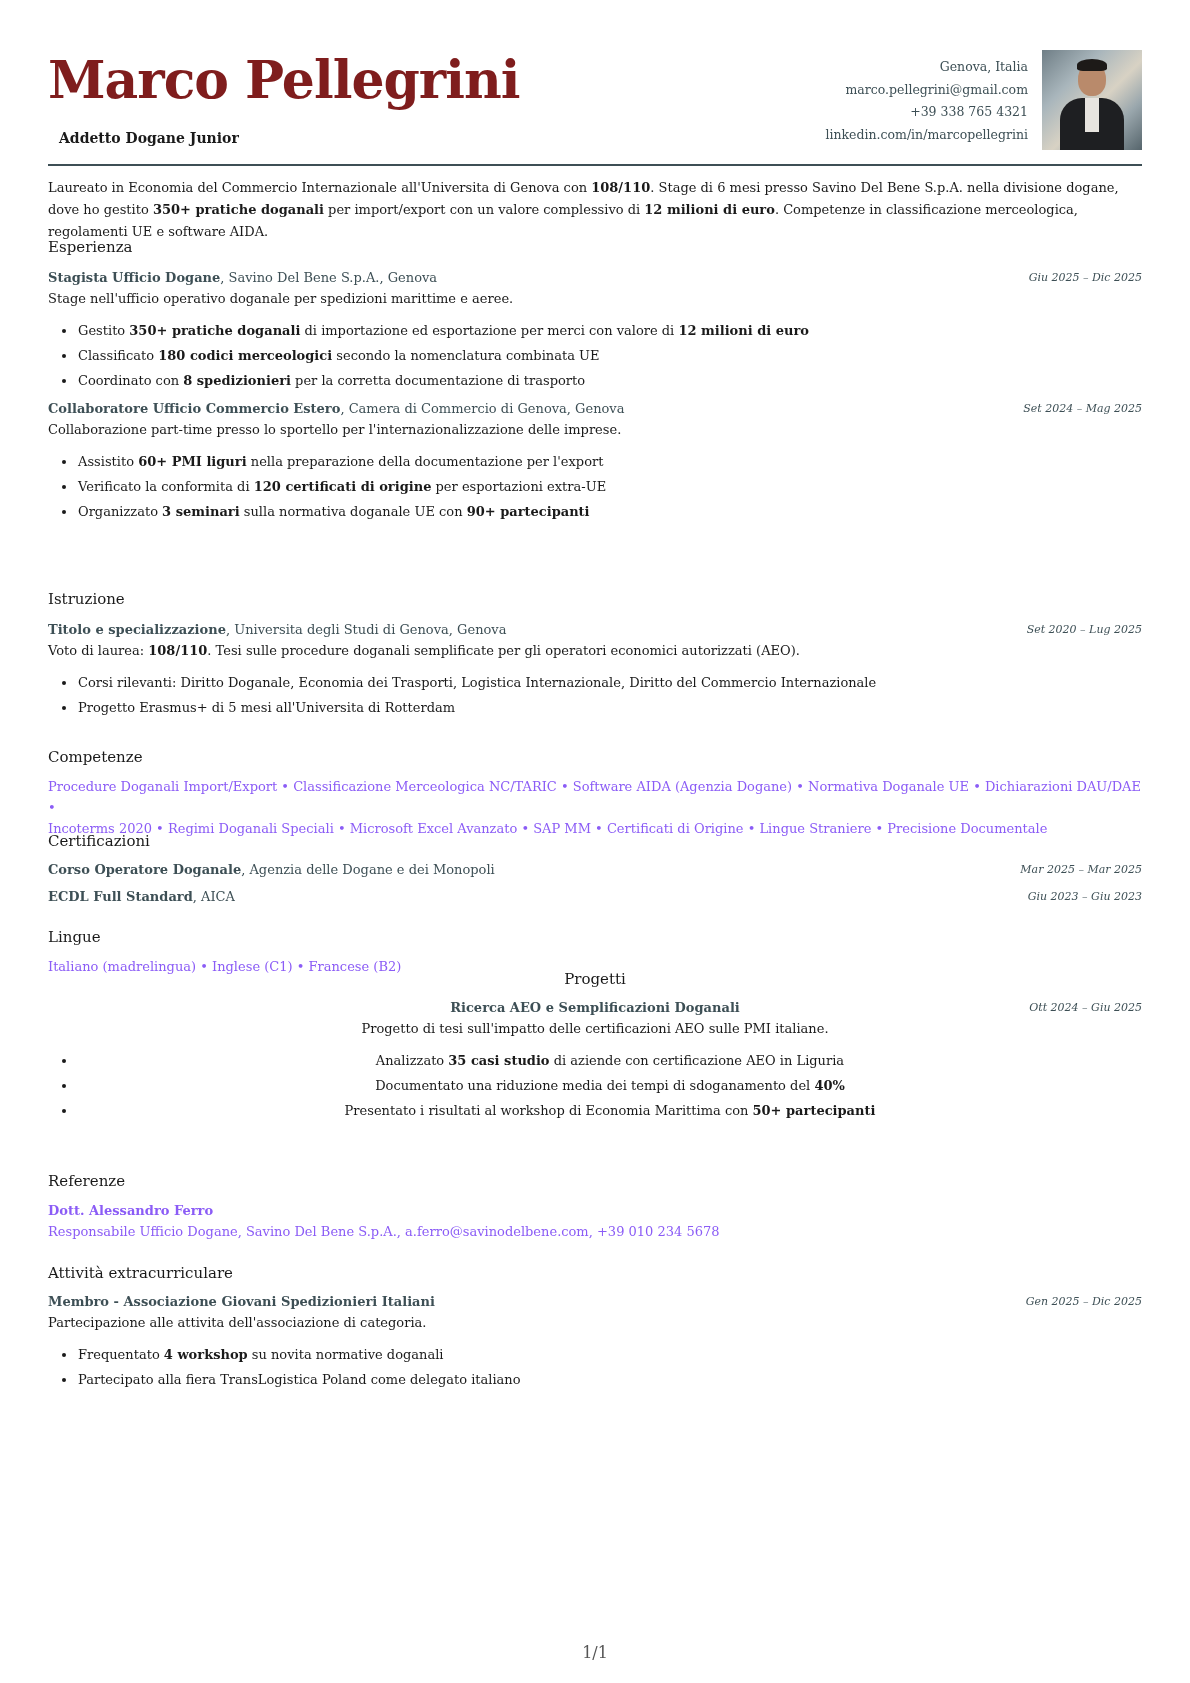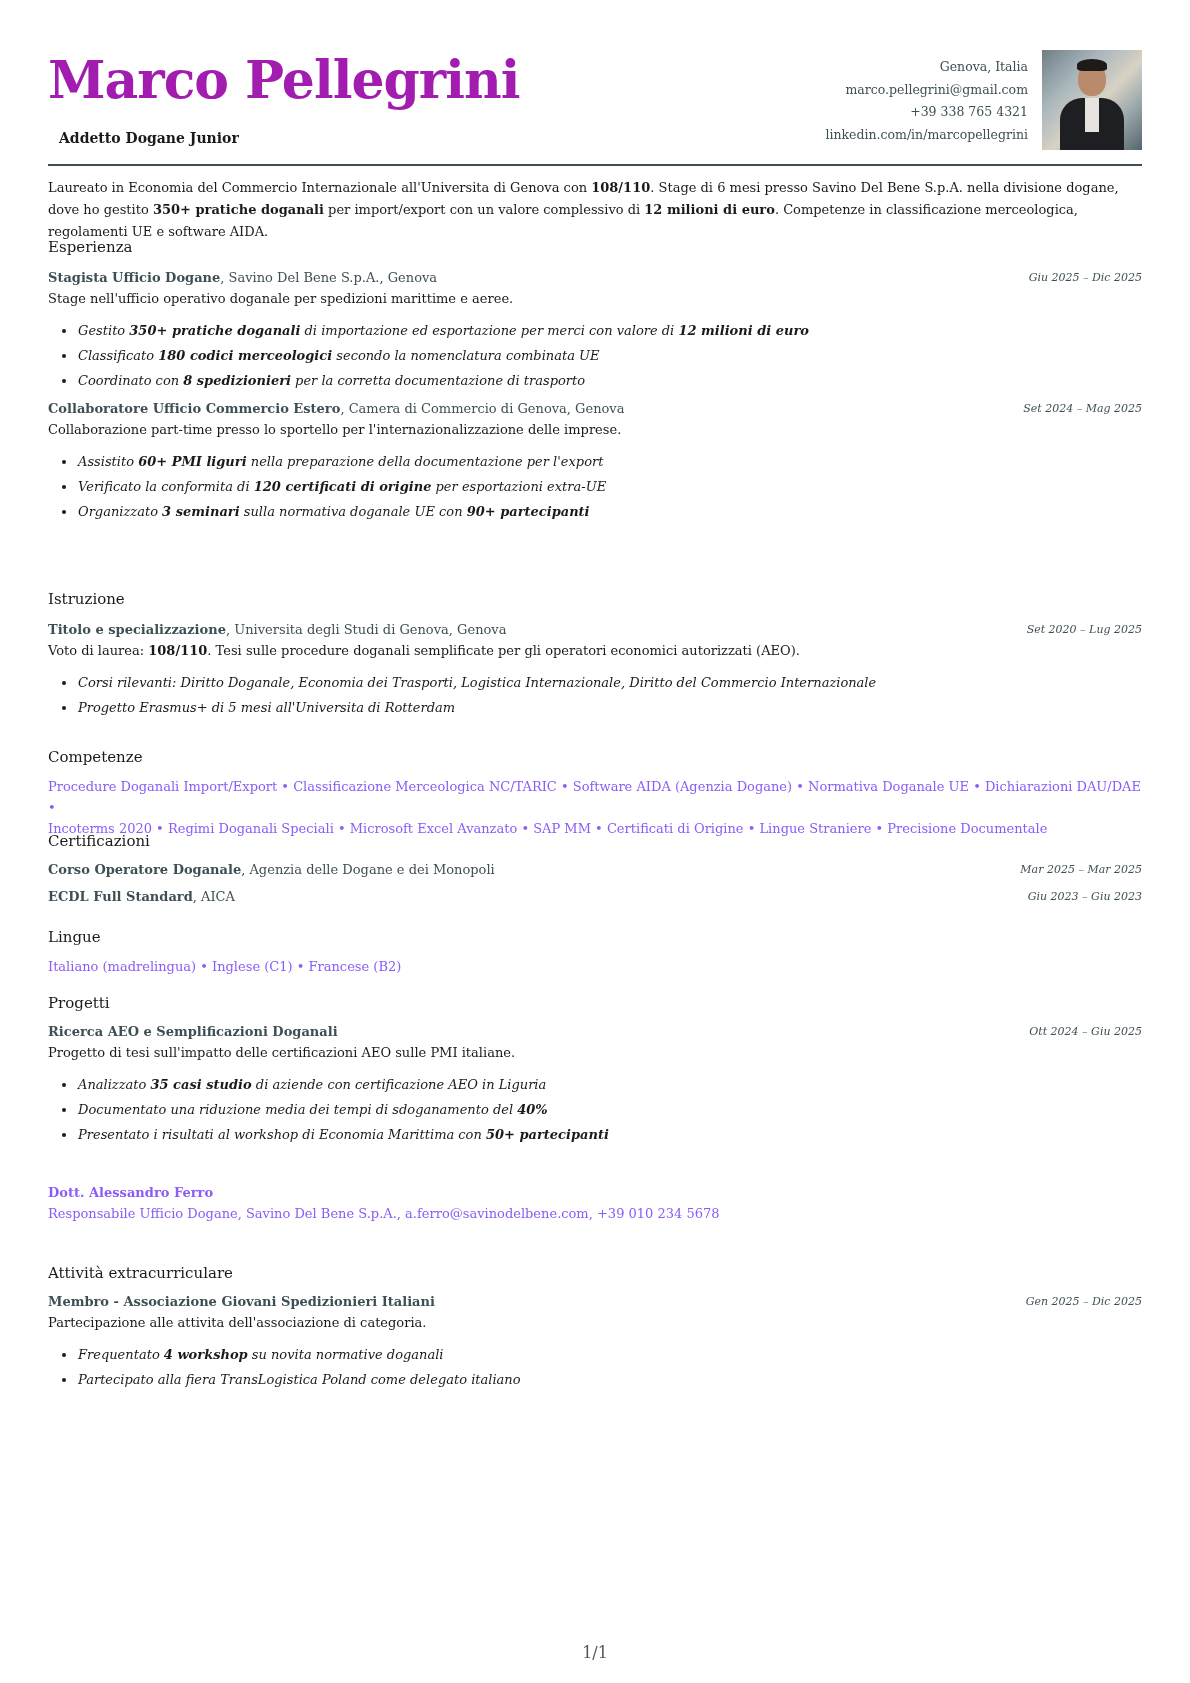--- a/index.html
+++ b/index.html
@@ -9,21 +9,21 @@
     color: #1a1a1a;
     position: relative;
   }
   .page { position: absolute; left: 48px; top: 0; width: 1094px; height: 1683px; }
 
   
   .header { position: absolute; left: 0; top: 48px; width: 1094px; height: 118px; }
   .name {
     position: absolute; left: 0; top: 6px;
     font-family: "DejaVu Serif", serif; font-weight: bold;
-    font-size: 52px; letter-spacing: -1px; color: #a21caf; line-height: 1;
+    font-size: 52px; letter-spacing: -1px; color: #7f1d1d; line-height: 1;
   }
   .title {
     position: absolute; left: 11px; top: 82px;
     font-size: 14px; font-weight: bold; color: #1a1a1a;
   }
   .contact {
     position: absolute; right: 114px; top: 8px; text-align: right;
     font-size: 12.5px; color: #3d4f55; line-height: 22.5px;
   }
   .contact div { white-space: nowrap; }
@@ -62,21 +62,21 @@
   .section { position: absolute; left: 0; width: 1094px; }
   .sec-title { font-size: 15px; font-weight: normal; color: #1a1a1a; }
   .entry-head {
     position: relative; font-size: 13px; line-height: 20px; color: #3d4f55;
   }
   .entry-head .role { font-weight: bold; color: #3d4f55; }
   .entry-head .date {
     position: absolute; right: 0; top: 0; font-style: italic; font-size: 11px; color: #3d4f55;
   }
   .entry-desc { font-size: 13px; line-height: 22px; color: #1a1a1a; }
-  ul.bullets { list-style: none; margin-top: 8px; font-style: italic; }
+  ul.bullets { list-style: none; margin-top: 8px; }
   ul.bullets li {
     position: relative; padding-left: 30px; font-size: 13px; line-height: 25px; color: #1a1a1a;
   }
   ul.bullets li::before {
     content: ""; position: absolute; left: 14px; top: 11px; width: 4px; height: 4px;
     border-radius: 50%; background: #1a1a1a;
   }
   .plain { font-size: 13px; line-height: 21px; color: #8b5cf6; }
 
   .footer {
@@ -172,37 +172,38 @@
       <span class="role">ECDL Full Standard</span><span>, AICA</span>
       <span class="date">Giu 2023 – Giu 2023</span>
     </div>
   </div>
 
   <div class="section" style="top:928px;">
     <div class="sec-title">Lingue</div>
     <div class="plain" style="margin-top:10px;">Italiano (madrelingua) • Inglese (C1) • Francese (B2)</div>
   </div>
 
-  <div class="section" style="top:994px;">
+  <div class="section" style="top:970px;text-align:center;">
     <div class="sec-title">Progetti</div>
     <div style="margin-top:10px;">
       <div class="entry-head">
         <span class="role">Ricerca AEO e Semplificazioni Doganali</span>
         <span class="date">Ott 2024 – Giu 2025</span>
       </div>
       <div class="entry-desc">Progetto di tesi sull'impatto delle certificazioni AEO sulle PMI italiane.</div>
       <ul class="bullets">
         <li><span>Analizzato </span><b>35 casi studio</b><span> di aziende con certificazione AEO in Liguria</span></li>
         <li><span>Documentato una riduzione media dei tempi di sdoganamento del </span><b>40%</b><span></span></li>
         <li><span>Presentato i risultati al workshop di Economia Marittima con </span><b>50+ partecipanti</b><span></span></li>
       </ul>
     </div>
   </div>
 
   <div class="section" style="top:1172px;">
+    <div class="sec-title">Referenze</div>
     <div class="plain b" style="margin-top:10px;">Dott. Alessandro Ferro</div>
     <div class="plain">Responsabile Ufficio Dogane, Savino Del Bene S.p.A., a.ferro@savinodelbene.com, +39 010 234 5678</div>
   </div>
 
   <div class="section" style="top:1264px;">
     <div class="sec-title">Attività extracurriculare</div>
     <div style="margin-top:10px;">
       <div class="entry-head">
         <span class="role">Membro - Associazione Giovani Spedizionieri Italiani</span>
         <span class="date">Gen 2025 – Dic 2025</span>

